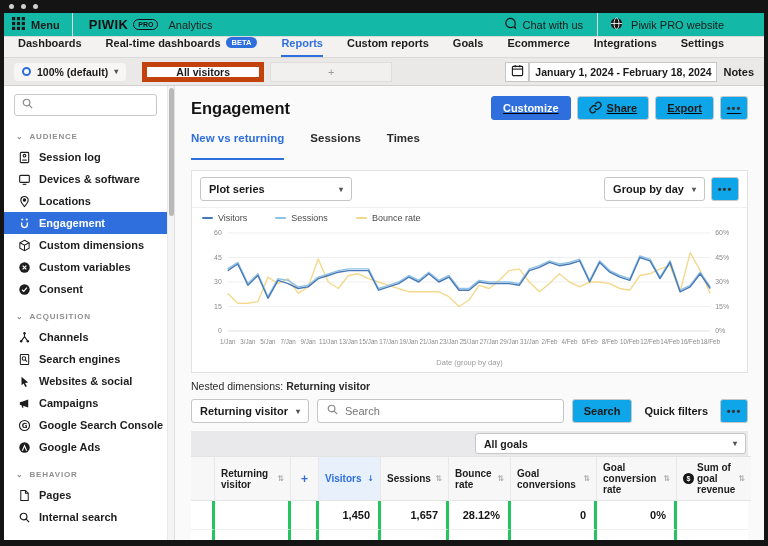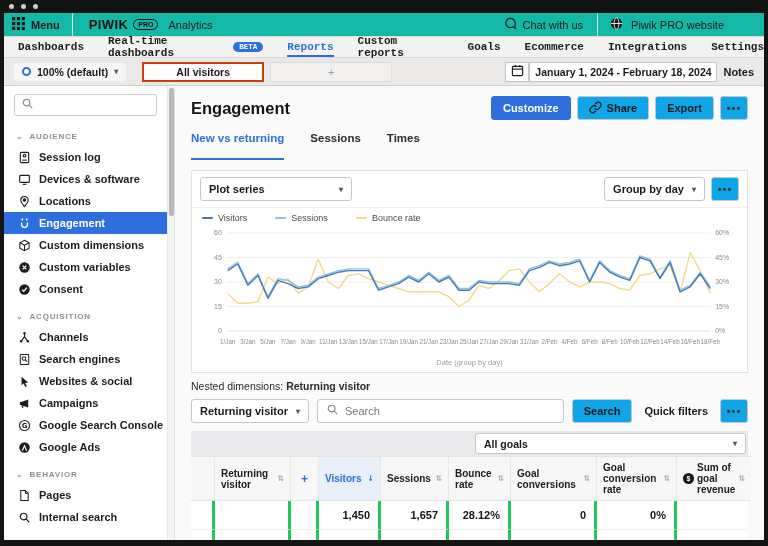--- a/index.html
+++ b/index.html
@@ -15,31 +15,31 @@
   .brand { display:flex; align-items:center; margin-left:16px; gap:5px; }
   .brand-name { font-size:13px; font-weight:800; letter-spacing:.4px; color:#111; }
   .brand-badge { border:1.5px solid #111; border-radius:8px; font-size:7px; font-weight:800; padding:0 4px; line-height:9px; color:#111; }
   .brand-suffix { font-size:11px; color:#222; margin-left:5px; }
   .tb-right { margin-left:auto; display:flex; align-items:stretch; }
   .chat-link { display:flex; align-items:center; gap:6px; font-size:11px; color:#1a1a1a; padding:0 14px; cursor:pointer; }
   .site-link { display:flex; align-items:center; gap:8px; font-size:11px; color:#1a1a1a; border-left:1px solid #d9d9d9; padding:0 40px 0 12px; cursor:pointer; }
 
   
   .navbar { height:21px; background:#f4f2f0; border-bottom:1px solid #d9d9d9; display:flex; align-items:stretch; padding-left:14px; gap:24px; flex:0 0 auto; }
-  .nav-item { display:flex; align-items:center; gap:5px; font-size:11px; font-weight:600; color:#1c1c1c; cursor:pointer; position:relative;font-family:Liberation Mono, monospace; }
+  .nav-item { display:flex; align-items:flex-start; gap:5px; font-size:11px; font-weight:600; color:#1c1c1c; cursor:pointer; position:relative; }
   .nav-item.active { color:#2e6fdd; }
   .nav-item.active::after { content:""; position:absolute; left:0; right:0; bottom:0; height:2px; background:#2e6fdd; }
   .beta-badge { background:#2e6fdd; color:#fff; font-size:7.5px; font-weight:700; border-radius:8px; padding:1px 6px; }
 
   
   .toolbar { height:28px; background:#ebe9e7; border-bottom:1px solid #d2d0ce; display:flex; align-items:center; padding:0 10px; flex:0 0 auto; }
   .sample-pill { display:flex; align-items:center; gap:6px; background:#f7f6f5; border-radius:4px; padding:3px 8px; font-size:10.5px; font-weight:700; color:#1a1a1a; cursor:pointer; }
   .donut { width:9px; height:9px; border:2.5px solid #2e6fdd; border-radius:50%; background:#fff; }
   .chev { font-size:8px; color:#555; }
-  .seg-btn { margin-left:16px; width:122px; height:20px; background:#fdfdfd; border:2px solid #c2410c; display:flex; align-items:center; justify-content:center; font-size:10.5px; font-weight:700; color:#1a1a1a; cursor:pointer; }
+  .seg-btn { margin-left:16px; width:122px; height:20px; background:#fdfdfd; border:5px solid #c2410c; display:flex; align-items:center; justify-content:center; font-size:10.5px; font-weight:700; color:#1a1a1a; cursor:pointer; }
   .seg-add { margin-left:6px; width:122px; height:20px; background:#f1f0ef; border:1px solid #dedddc; display:flex; align-items:center; justify-content:center; font-size:11px; color:#9a9a9a; cursor:pointer; }
   .tbr { margin-left:auto; display:flex; align-items:center; }
   .cal-btn { width:24px; height:20px; background:#fff; border:1px solid #c6c6c6; display:flex; align-items:center; justify-content:center; cursor:pointer; }
   .date-box { width:188px; height:20px; background:#fff; border:1px solid #c6c6c6; display:flex; align-items:center; justify-content:center; font-size:10.5px; font-weight:600; color:#1a1a1a; cursor:pointer; }
   .notes { font-size:11px; font-weight:600; color:#1a1a1a; margin-left:6px; cursor:pointer; }
 
   
   .bodyrow { flex:1; display:flex; min-height:0; }
   .sidebar { width:163px; background:#fff; flex:0 0 auto; padding-top:8px; overflow:hidden; }
   .side-search { margin:0 10px 4px 10px; height:22px; border:1px solid #c9c9c9; border-radius:3px; display:flex; align-items:center; padding:0 6px; gap:5px; background:#fff; }
@@ -54,21 +54,21 @@
   .icn .cut { stroke:#fff; }
   .icn .cutf { fill:#fff; }
 
   .vscroll { width:8px; background:#f4f4f4; border-left:1px solid #e8e8e8; border-right:1px solid #e0e0e0; position:relative; flex:0 0 auto; }
   .vthumb { position:absolute; top:2px; left:1px; width:5px; height:128px; background:#b9b9b9; border-radius:3px; }
 
   
   .main { flex:1; background:#fafafa; padding:10px 16px 0 16px; min-width:0; overflow:hidden; }
   .main-head { display:flex; align-items:center; }
   .page-title { font-size:16.5px; font-weight:700; color:#141414; }
-  .actions { margin-left:auto; display:flex; gap:6px; align-items:center; }
+  .actions { margin-left:auto; display:flex; gap:6px; align-items:center;text-decoration:underline; }
   .btn { height:24px; display:flex; align-items:center; gap:5px; padding:0 11px; font-size:11px; font-weight:600; border-radius:3px; cursor:pointer; }
   .btn-primary { background:#2e6fdd; color:#fff; border:1px solid #2e6fdd; }
   .btn-ghost { background:#0ea5e9; color:#1a1a1a; border:1px solid #c6c6c6; }
   .btn-more { width:28px; justify-content:center; padding:0; letter-spacing:1px; font-weight:800; color:#333; }
 
   .tabs { display:flex; gap:26px; margin-top:12px; }
   .tab { font-size:11.5px; font-weight:700; color:#2b2b2b; padding-bottom:14px; cursor:pointer; }
   .tab.active { color:#2e6fdd; border-bottom:2.5px solid #2e6fdd; }
 
   .card { margin-top:10px; background:#fff; border:1px solid #e2e2e2; }

